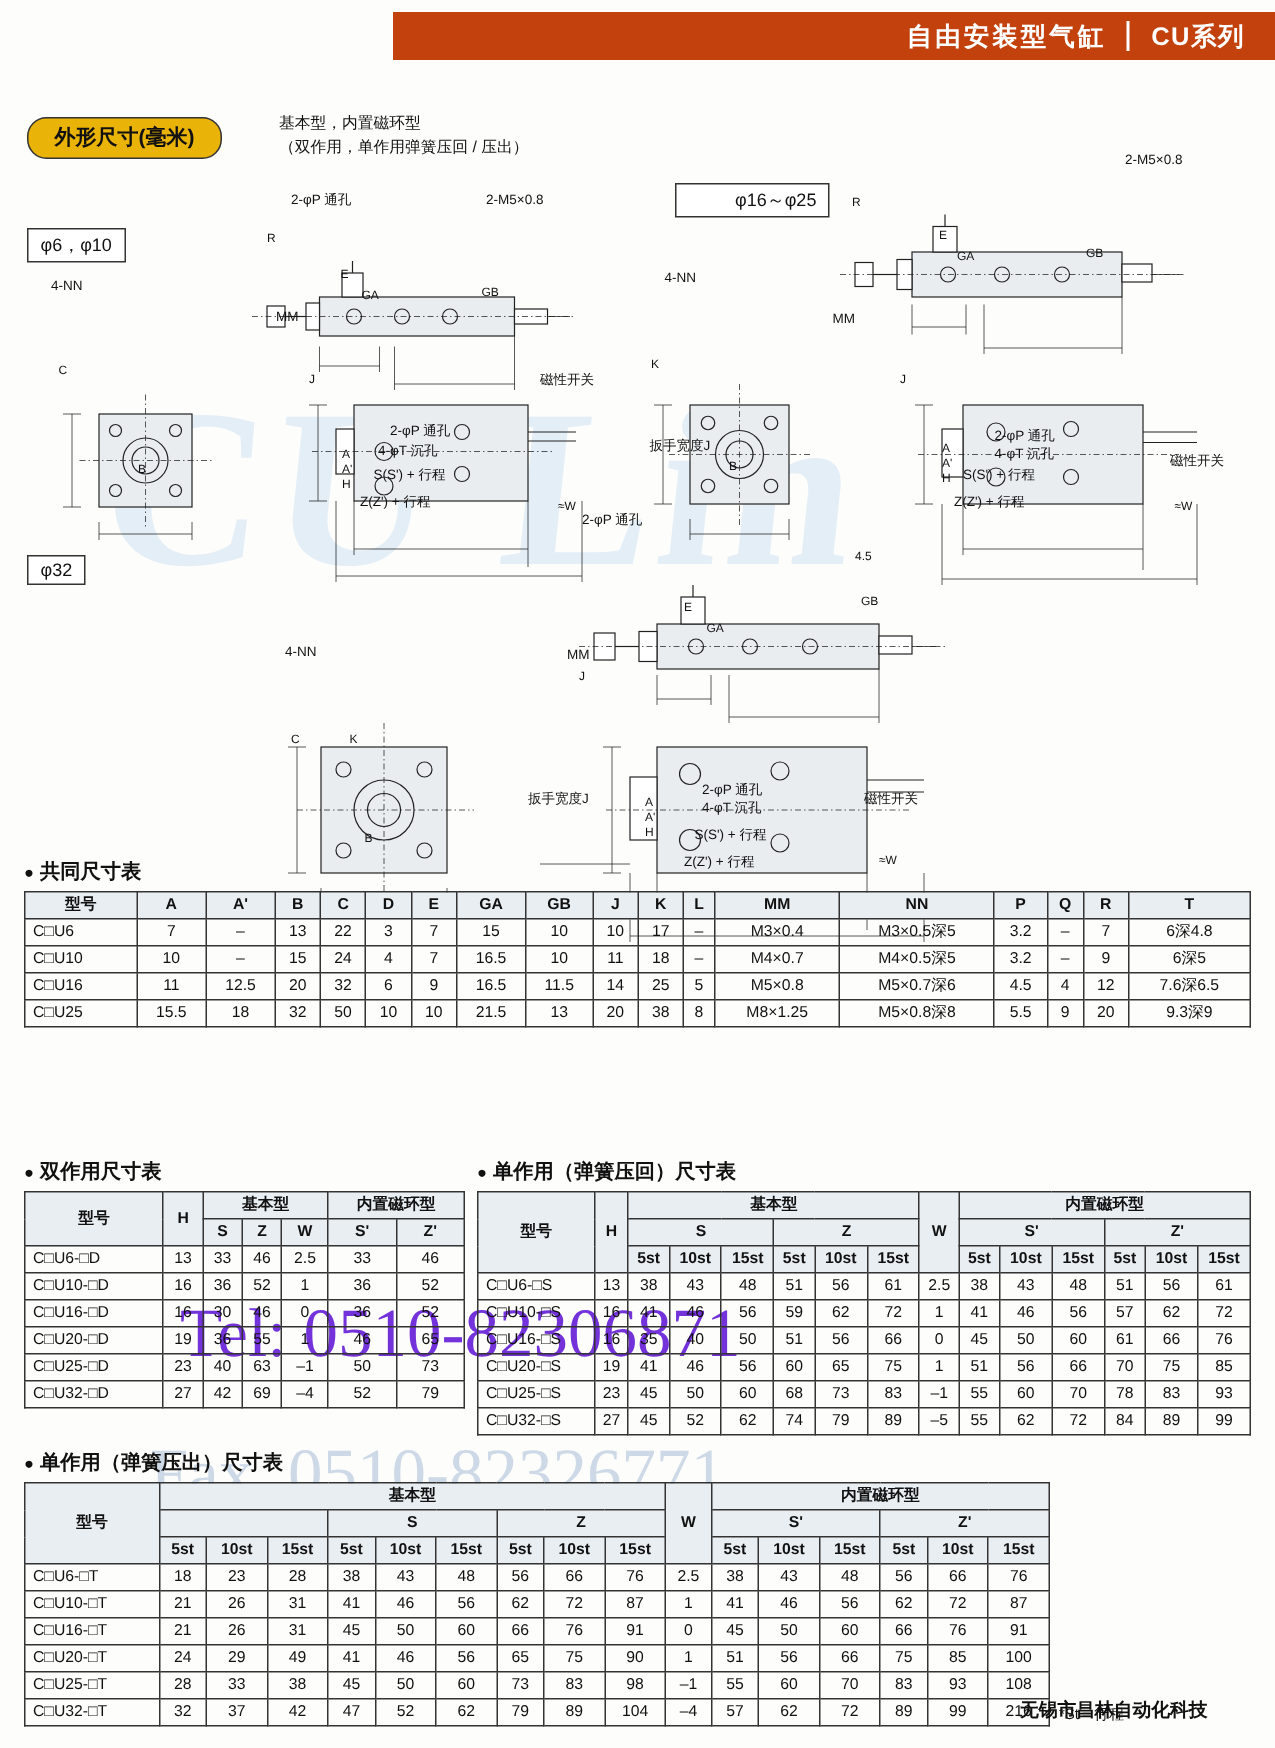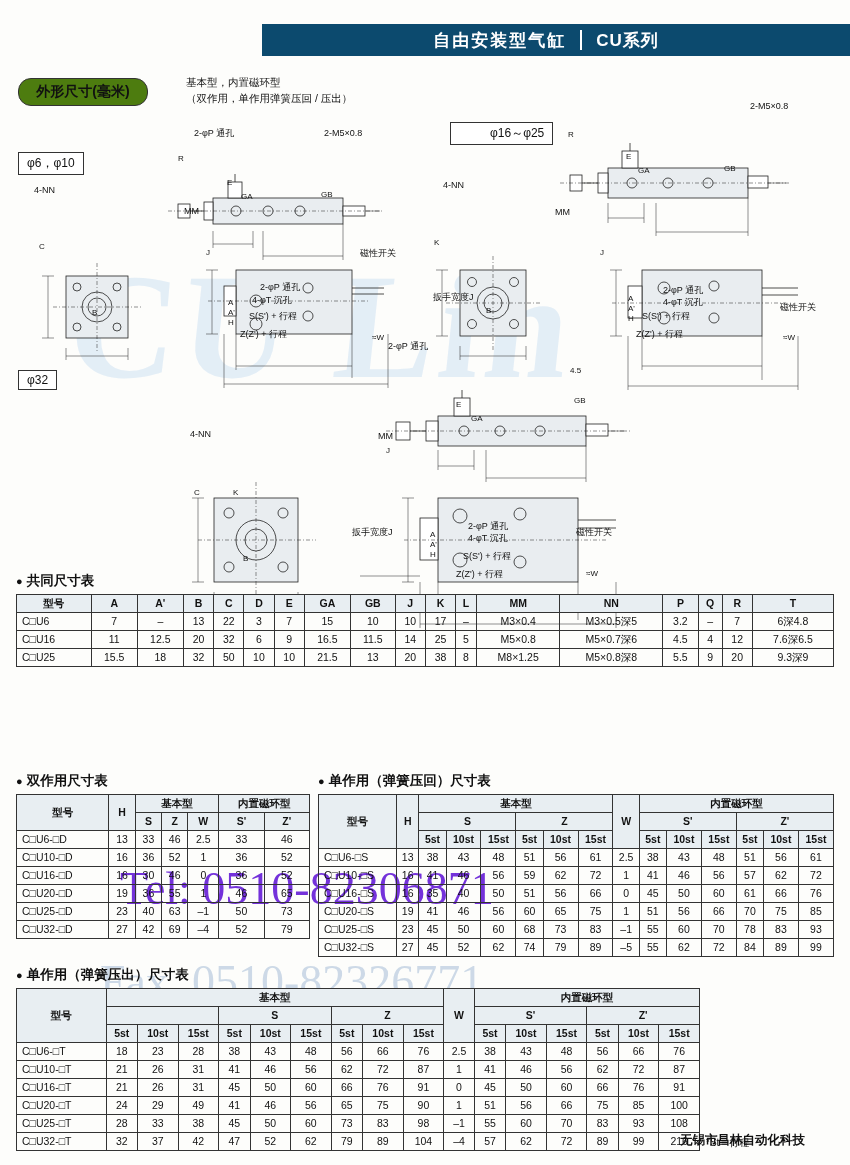--- a/index.html
+++ b/index.html
@@ -6,22 +6,22 @@
   body{
     width:850px;height:1165px;
     background:#fdfdfb;
     font-family:"Liberation Sans","DejaVu Sans",sans-serif;
     color:#111;
     position:relative;
     overflow:hidden;
   }
   
   .header{
-    position:absolute;left:262px;top:24px;width:588px;height:32px;
-    background:#0c4a6e;color:#fff;display:flex;align-items:center;justify-content:center;
+    position:absolute;left:262px;top:8px;width:588px;height:32px;
+    background:#c2410c;color:#fff;display:flex;align-items:center;justify-content:flex-end;
   }
   .header .h-title{font-size:17px;font-weight:bold;letter-spacing:2px;margin-right:14px;}
   .header .h-sep{width:2px;height:20px;background:#fff;margin-right:14px;}
   .header .h-series{font-size:17px;font-weight:bold;letter-spacing:1px;margin-right:20px;}
 
   
   .wm{
     position:absolute;left:0;top:0;width:850px;height:1165px;pointer-events:none;
   }
   .wm-big{
@@ -44,21 +44,21 @@
     font-size:46px;color:#cbd8e6;opacity:.95;font-family:"Liberation Serif",serif;
   }
 
   
   .draw-area{
     position:absolute;left:8px;top:48px;width:834px;height:522px;
     background:transparent;
   }
   .dim-title{
     position:absolute;left:18px;top:78px;width:128px;height:26px;
-    border:1px solid #333;border-radius:13px;background:#4d7c0f;
+    border:1px solid #333;border-radius:13px;background:#eab308;
     display:flex;align-items:center;justify-content:center;
     font-size:14px;font-weight:bold;
   }
   .boxlabel{
     position:absolute;border:1px solid #333;background:#fff;
     font-size:12px;padding:2px 8px;
   }
   .note{position:absolute;font-size:10.5px;line-height:1.35;color:#111;}
   .note.sm{font-size:9px;}
   .note.xs{font-size:8px;}
@@ -400,20 +400,40 @@
         <td>17</td>
         <td>–</td>
         <td>M3×0.4</td>
         <td>M3×0.5深5</td>
         <td>3.2</td>
         <td>–</td>
         <td>7</td>
         <td>6深4.8</td>
       </tr>
       <tr>
+        <td class="model">C□U10</td>
+        <td>10</td>
+        <td>–</td>
+        <td>15</td>
+        <td>24</td>
+        <td>4</td>
+        <td>7</td>
+        <td>16.5</td>
+        <td>10</td>
+        <td>11</td>
+        <td>18</td>
+        <td>–</td>
+        <td>M4×0.7</td>
+        <td>M4×0.5深5</td>
+        <td>3.2</td>
+        <td>–</td>
+        <td>9</td>
+        <td>6深5</td>
+      </tr>
+      <tr>
         <td class="model">C□U16</td>
         <td>11</td>
         <td>12.5</td>
         <td>20</td>
         <td>32</td>
         <td>6</td>
         <td>9</td>
         <td>16.5</td>
         <td>11.5</td>
         <td>14</td>

